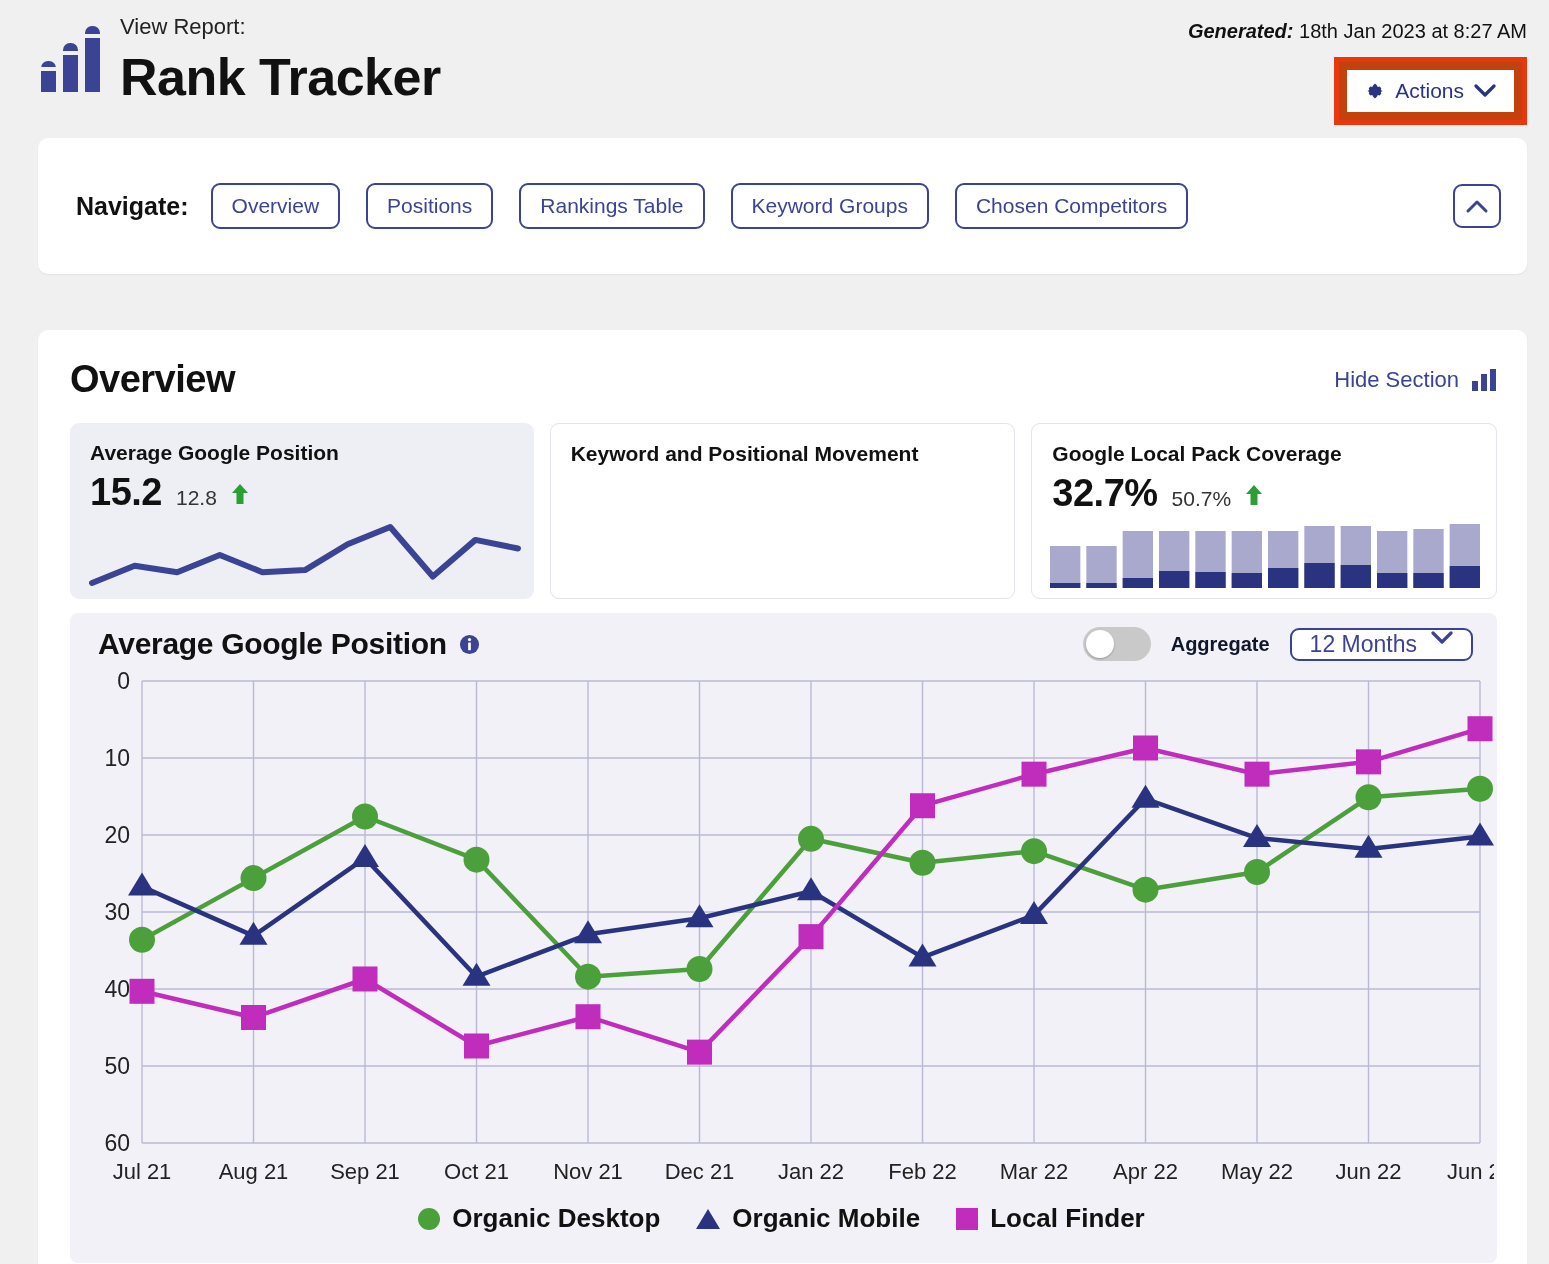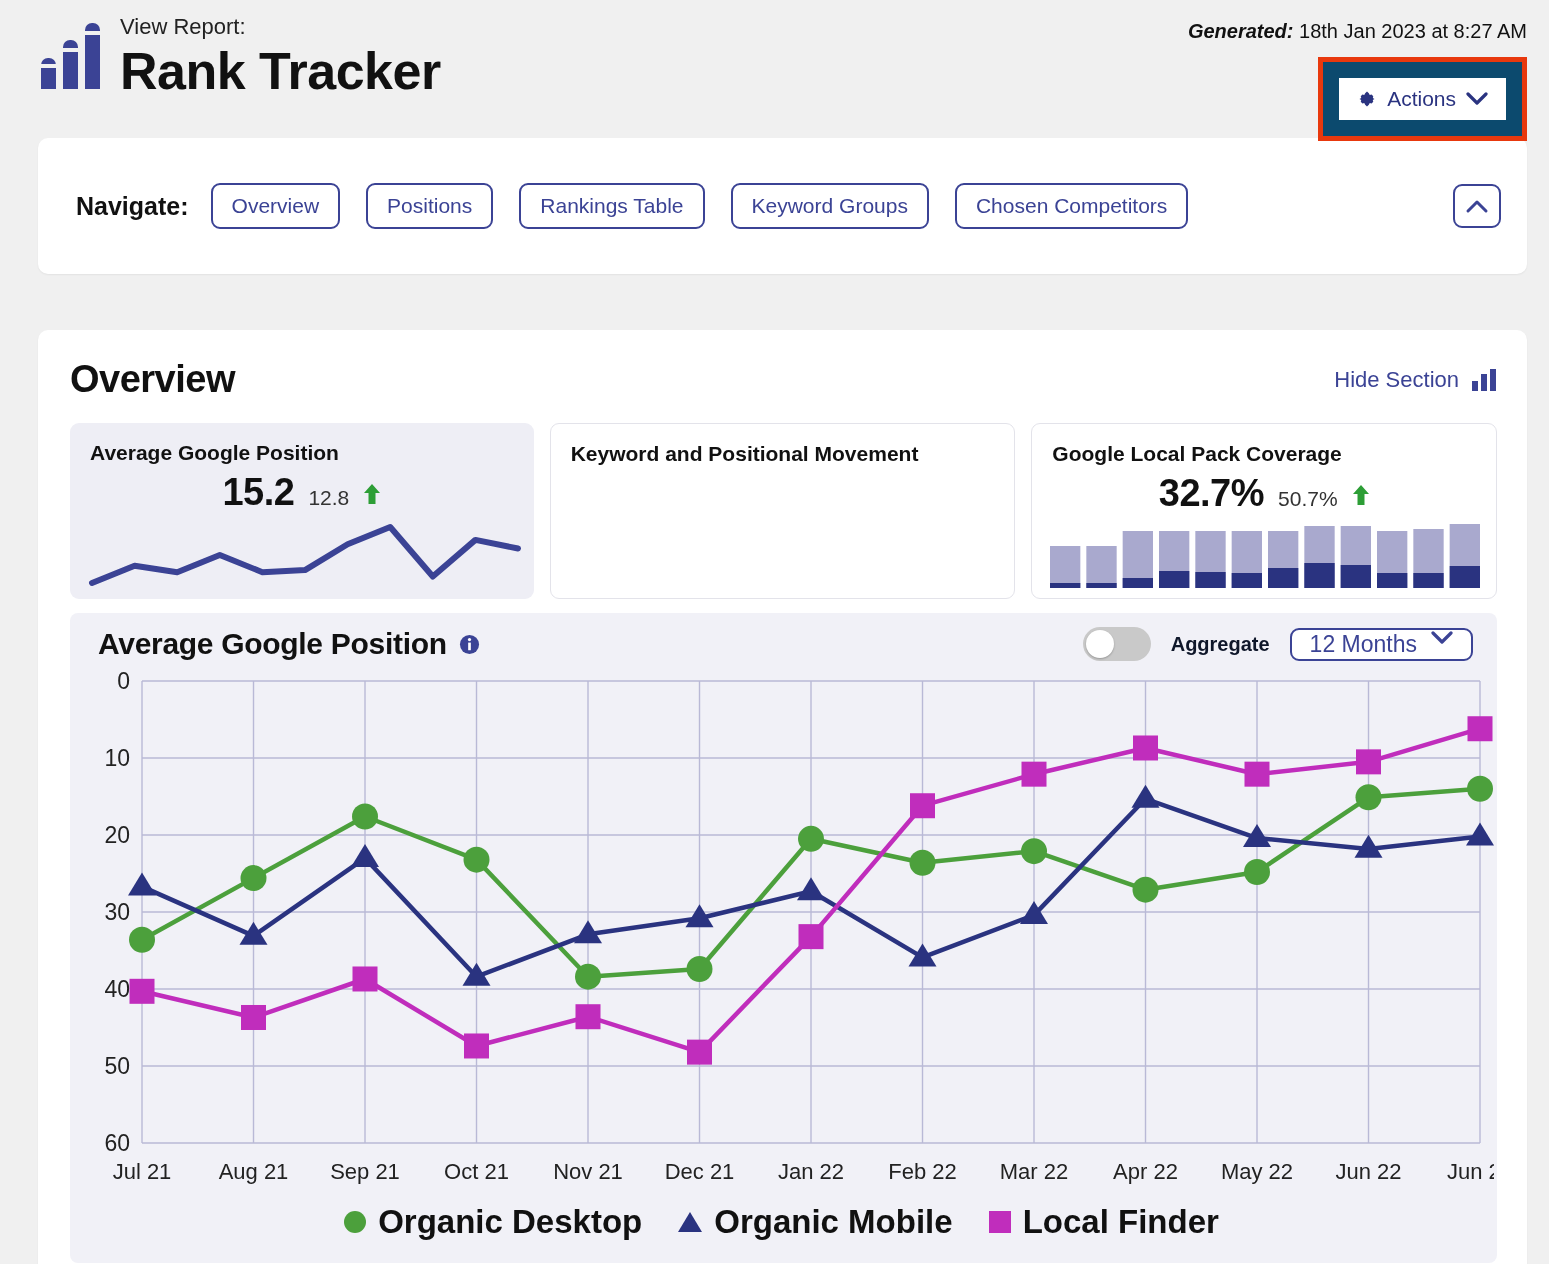--- a/index.html
+++ b/index.html
@@ -16,31 +16,31 @@
   .header {
     height:130px;
     padding:14px 22px 0 40px;
     display:flex;
     align-items:flex-start;
     justify-content:space-between;
   }
   .brand { display:flex; align-items:center; gap:18px; }
   .logo { width:62px; height:72px; flex:none; }
   .brand-text { display:flex; flex-direction:column; justify-content:center; }
-  .view-report { font-size:22px; color:#222; line-height:1.2; margin-bottom:4px; }
+  .view-report { font-size:22px; color:#222; line-height:1.2; margin-bottom:10px; }
   .report-title { font-size:52px; font-weight:bold; letter-spacing:-.5px; line-height:1.05; color:#111; }
 
   .header-right { text-align:right; padding-top:6px; }
   .generated { font-size:20px; color:#111; margin-bottom:14px; white-space:nowrap; }
   .generated i { font-style:italic; font-weight:600;margin-top:44px; }
   .actions-wrap {
     display:inline-block;
     border:5px solid #e8380d;
-    background:#0c4a6e;
-    padding:16px;
+    background:#c2410c;
+    padding:8px;
   }
   .actions-btn {
     display:flex; align-items:center; gap:10px;
     background:#fff;
     border:none;
     padding:9px 18px;
     font-size:21px;
     color:#2a3380;
     font-family:inherit;
     cursor:pointer;
@@ -101,21 +101,21 @@
     flex:1;
     border-radius:9px;
     padding:18px 20px 10px 20px;
     height:176px;
     position:relative;
     overflow:hidden;
   }
   .kpi.shade { background:#eeeef5; }
   .kpi.plain { background:#fff; border:1px solid #e3e3ea; }
   .kpi-title { font-size:21px; font-weight:bold; color:#111; margin-bottom:6px; }
-  .kpi-row2 { display:flex; align-items:baseline; gap:14px;justify-content:center; }
+  .kpi-row2 { display:flex; align-items:baseline; gap:14px; }
   .kpi-big { font-size:38px; font-weight:bold; color:#111; letter-spacing:-.5px; }
   .kpi-sub { font-size:21px; color:#333; }
   .arrow-up { display:inline-block; width:18px; height:22px; vertical-align:-3px; }
   .spark { position:absolute; left:16px; bottom:8px; width:440px; height:70px; }
   .kpi-metrics { display:flex; gap:82px; }
   .kpi-metric-label { font-size:21px; color:#222; margin-top:16px; }
   .packbars { position:absolute; left:18px; bottom:10px; width:430px; height:64px; }
 
   
   .chart-area {
@@ -142,21 +142,21 @@
   .period-btn {
     border:2px solid #3b4395; border-radius:9px; background:#fff;
     color:#3b4395; font-size:23px; font-family:inherit;
     padding:1px 18px; display:flex; align-items:flex-start; gap:14px; cursor:pointer;
   }
   .chart-svg-wrap { margin-top:6px; }
   .legend {
     display:flex; justify-content:center; align-items:center; gap:36px;
     margin-top:2px;
   }
-  .legend-item { display:flex; align-items:center; gap:12px; font-size:33px; font-weight:bold; color:#111; }
+  .legend-item { display:flex; align-items:center; gap:12px; font-size:26px; font-weight:bold; color:#111; }
   .lg-circle { width:22px; height:22px; border-radius:50%; background:#4ca03c; display:block; }
   .lg-tri { width:0; height:0; border-left:12px solid transparent; border-right:12px solid transparent; border-bottom:20px solid #2a3380; display:block; }
   .lg-sq { width:22px; height:22px; background:#c02dbc; display:block; }
 </style>
 </head>
 <body>
 
 <div class="header">
   <div class="brand">
     <svg class="logo" viewBox="0 0 62 72">

